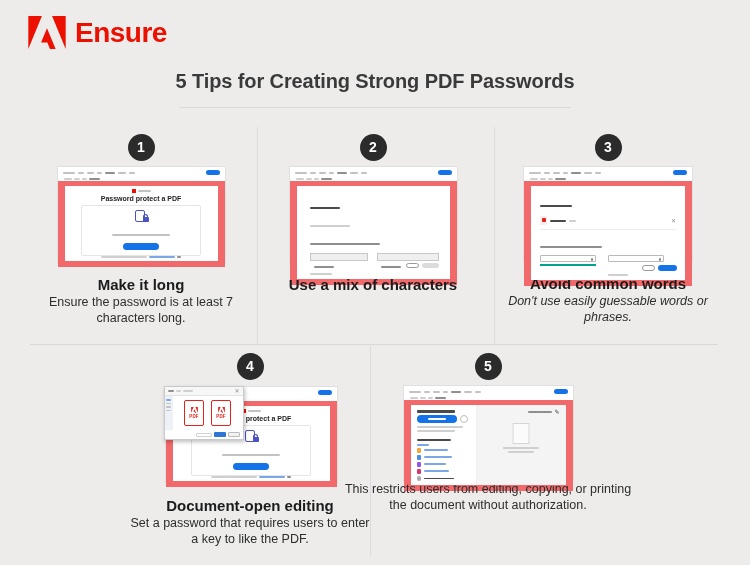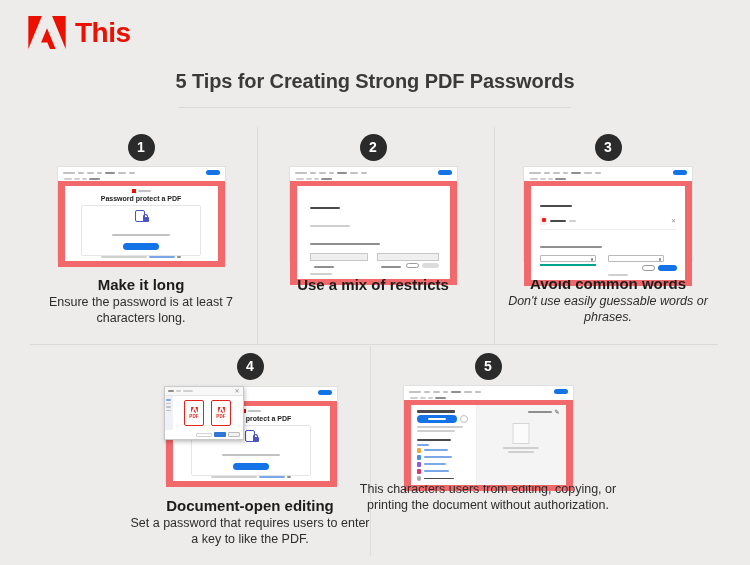--- a/index.html
+++ b/index.html
@@ -104,21 +104,21 @@
 </style>
 </head>
 <body>
 
 <div class="abs logo">
   <svg width="38" height="33" viewBox="0 0 30 26.5">
     <path d="M19.1 0H30v26.46L19.1 0z" fill="#eb1000"></path>
     <path d="M10.9 0H0v26.46L10.9 0z" fill="#eb1000"></path>
     <path d="M15 9.75l6.95 16.71h-4.56l-2.08-5.25h-5.08L15 9.75z" fill="#eb1000"></path>
   </svg>
-  <span class="logo-text">This</span>
+  <span class="logo-text">Ensure</span>
 </div>
 
 <div class="abs page-title">5 Tips for Creating Strong PDF Passwords</div>
 <div class="abs title-rule"></div>
 
 <div class="abs vline" style="left:257px;top:127px;height:217px;"></div>
 <div class="abs vline" style="left:494px;top:127px;height:217px;"></div>
 <div class="abs hline" style="left:30px;top:344px;width:688px;"></div>
 <div class="abs vline" style="left:370px;top:346px;height:210px;"></div>
 
@@ -206,21 +206,21 @@
           </div>
           <span class="bar lt" style="width:22px;margin-top:4px;"></span>
           <div class="btnrow" style="right:11px;bottom:11px;">
             <span class="pill-o"></span>
             <span class="pill-g"></span>
           </div>
         </div>
       </div>
     </div>
   </div>
-  <div class="tip-heading">Use a mix of restricts</div>
+  <div class="tip-heading">Use a mix of characters</div>
 </div>
 
 <div class="cell" style="left:496px;top:134px;width:224px;">
   <div class="badge">3</div>
   <div class="thumb" style="width:168px;height:94px;">
     <div class="chrome">
       <div class="crow">
         <span class="bar" style="width:12px;"></span>
           <span class="bar" style="width:6px;"></span>
           <span class="bar" style="width:7px;"></span>
@@ -431,14 +431,14 @@
               <span class="pencil">✎</span>
             </div>
             <div class="docph"></div>
             <span class="bar lt cap1" style="width:36px;"></span>
             <span class="bar lt cap2" style="width:26px;"></span>
           </div>
         </div>
       </div>
     </div>
   </div>
-  <div class="tip-desc" style="max-width:292px;">This characters users from editing, copying, or printing the document without authorization.</div>
+  <div class="tip-desc" style="max-width:292px;">This restricts users from editing, copying, or printing the document without authorization.</div>
 </div>
 
 </body></html>

